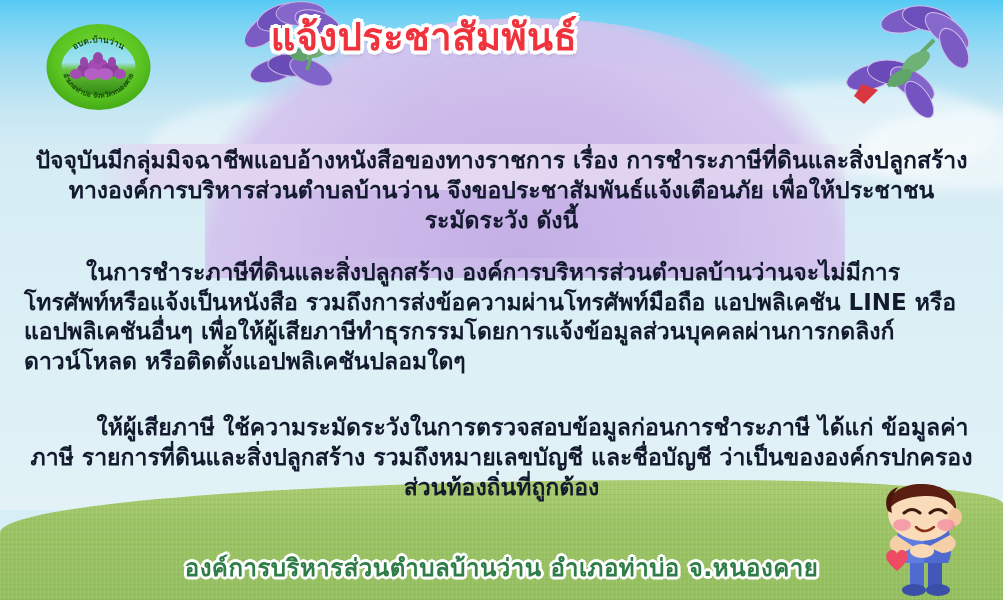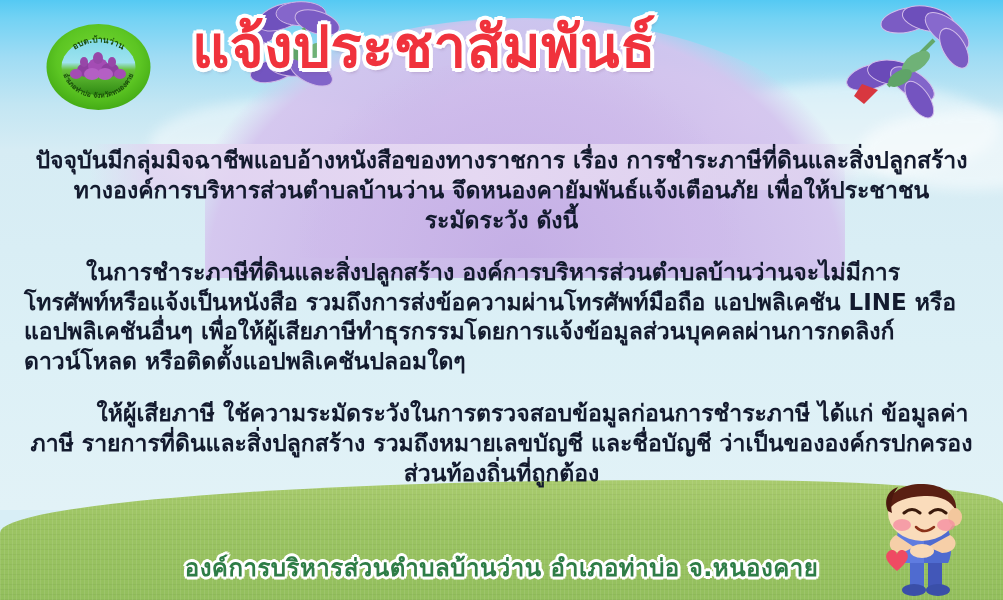--- a/index.html
+++ b/index.html
@@ -135,21 +135,21 @@
   .flower-left svg, .flower-right svg { display: block; }
 
   
   .headline {
     position: absolute;
     left: 0;
     top: 18px;
     width: 848px;
     text-align: center;
     font-family: "DejaVu Sans", "Liberation Sans", sans-serif;
-    font-size: 58px;
+    font-size: 38px;
     font-weight: 700;
     line-height: 1.0;
     color: #f0323c;
     letter-spacing: .5px;
     -webkit-text-stroke: 0px;
     text-shadow:
       -3px -3px 0 #ffffff,  3px -3px 0 #ffffff,
       -3px  3px 0 #ffffff,  3px  3px 0 #ffffff,
       -4px  0   0 #ffffff,  4px  0   0 #ffffff,
        0   -4px 0 #ffffff,  0    4px 0 #ffffff,
@@ -181,21 +181,21 @@
     left: 24px;
     top: 146px;
     width: 955px;
     color: #131a2e;
     font-size: 23px;
     font-weight: 700;
     line-height: 1.30;
   }
   .para { margin: 0 0 12px 0; }
   .para.p1 { text-align: center; margin-bottom: 22px; }
-  .para.p2 { text-align: left; text-indent: 62px; margin-bottom: 22px; }
+  .para.p2 { text-align: left; text-indent: 62px; margin-bottom: 36px; }
   .para.p3 { text-align: center; text-indent: 62px; margin-bottom: 0; }
 
   
   .footer {
     position: absolute;
     left: 0;
     top: 548px;
     width: 1003px;
     text-align: center;
     font-size: 24px;
@@ -334,21 +334,21 @@
       <ellipse cx="78" cy="76" rx="16" ry="8" fill="#6fb277" transform="rotate(-34 78 76)"></ellipse>
       <ellipse cx="62" cy="92" rx="13" ry="7" fill="#5fa468" transform="rotate(-30 62 92)"></ellipse>
       <path d="M 40 104 L 26 118 L 16 110 L 24 98 Z" fill="#d8373f"></path>
     </svg>
   </div>
 
   <div class="headline">แจ้งประชาสัมพันธ์</div>
 
 
   <div class="body-text">
-    <p class="para p1">ปัจจุบันมีกลุ่มมิจฉาชีพแอบอ้างหนังสือของทางราชการ เรื่อง การชำระภาษีที่ดินและสิ่งปลูกสร้าง ทางองค์การบริหารส่วนตำบลบ้านว่าน จึดหนองคายัมพันธ์แจ้งเตือนภัย เพื่อให้ประชาชนระมัดระวัง ดังนี้</p>
+    <p class="para p1">ปัจจุบันมีกลุ่มมิจฉาชีพแอบอ้างหนังสือของทางราชการ เรื่อง การชำระภาษีที่ดินและสิ่งปลูกสร้าง ทางองค์การบริหารส่วนตำบลบ้านว่าน จึงขอประชาสัมพันธ์แจ้งเตือนภัย เพื่อให้ประชาชนระมัดระวัง ดังนี้</p>
     <p class="para p2">ในการชำระภาษีที่ดินและสิ่งปลูกสร้าง องค์การบริหารส่วนตำบลบ้านว่านจะไม่มีการโทรศัพท์หรือแจ้งเป็นหนังสือ รวมถึงการส่งข้อความผ่านโทรศัพท์มือถือ แอปพลิเคชัน LINE หรือแอปพลิเคชันอื่นๆ เพื่อให้ผู้เสียภาษีทำธุรกรรมโดยการแจ้งข้อมูลส่วนบุคคลผ่านการกดลิงก์ ดาวน์โหลด หรือติดตั้งแอปพลิเคชันปลอมใดๆ</p>
     <p class="para p3">ให้ผู้เสียภาษี ใช้ความระมัดระวังในการตรวจสอบข้อมูลก่อนการชำระภาษี ได้แก่ ข้อมูลค่าภาษี รายการที่ดินและสิ่งปลูกสร้าง รวมถึงหมายเลขบัญชี และชื่อบัญชี ว่าเป็นขององค์กรปกครองส่วนท้องถิ่นที่ถูกต้อง</p>
   </div>
 
   <div class="footer">องค์การบริหารส่วนตำบลบ้านว่าน อำเภอท่าบ่อ จ.หนองคาย</div>
 
   <div class="character">
     <svg width="140" height="117" viewBox="0 0 140 117" xmlns="http://www.w3.org/2000/svg">
 
       <path d="M 48 76 L 48 104 L 62 104 L 62 76 Z" fill="#4f6bd0"></path>

